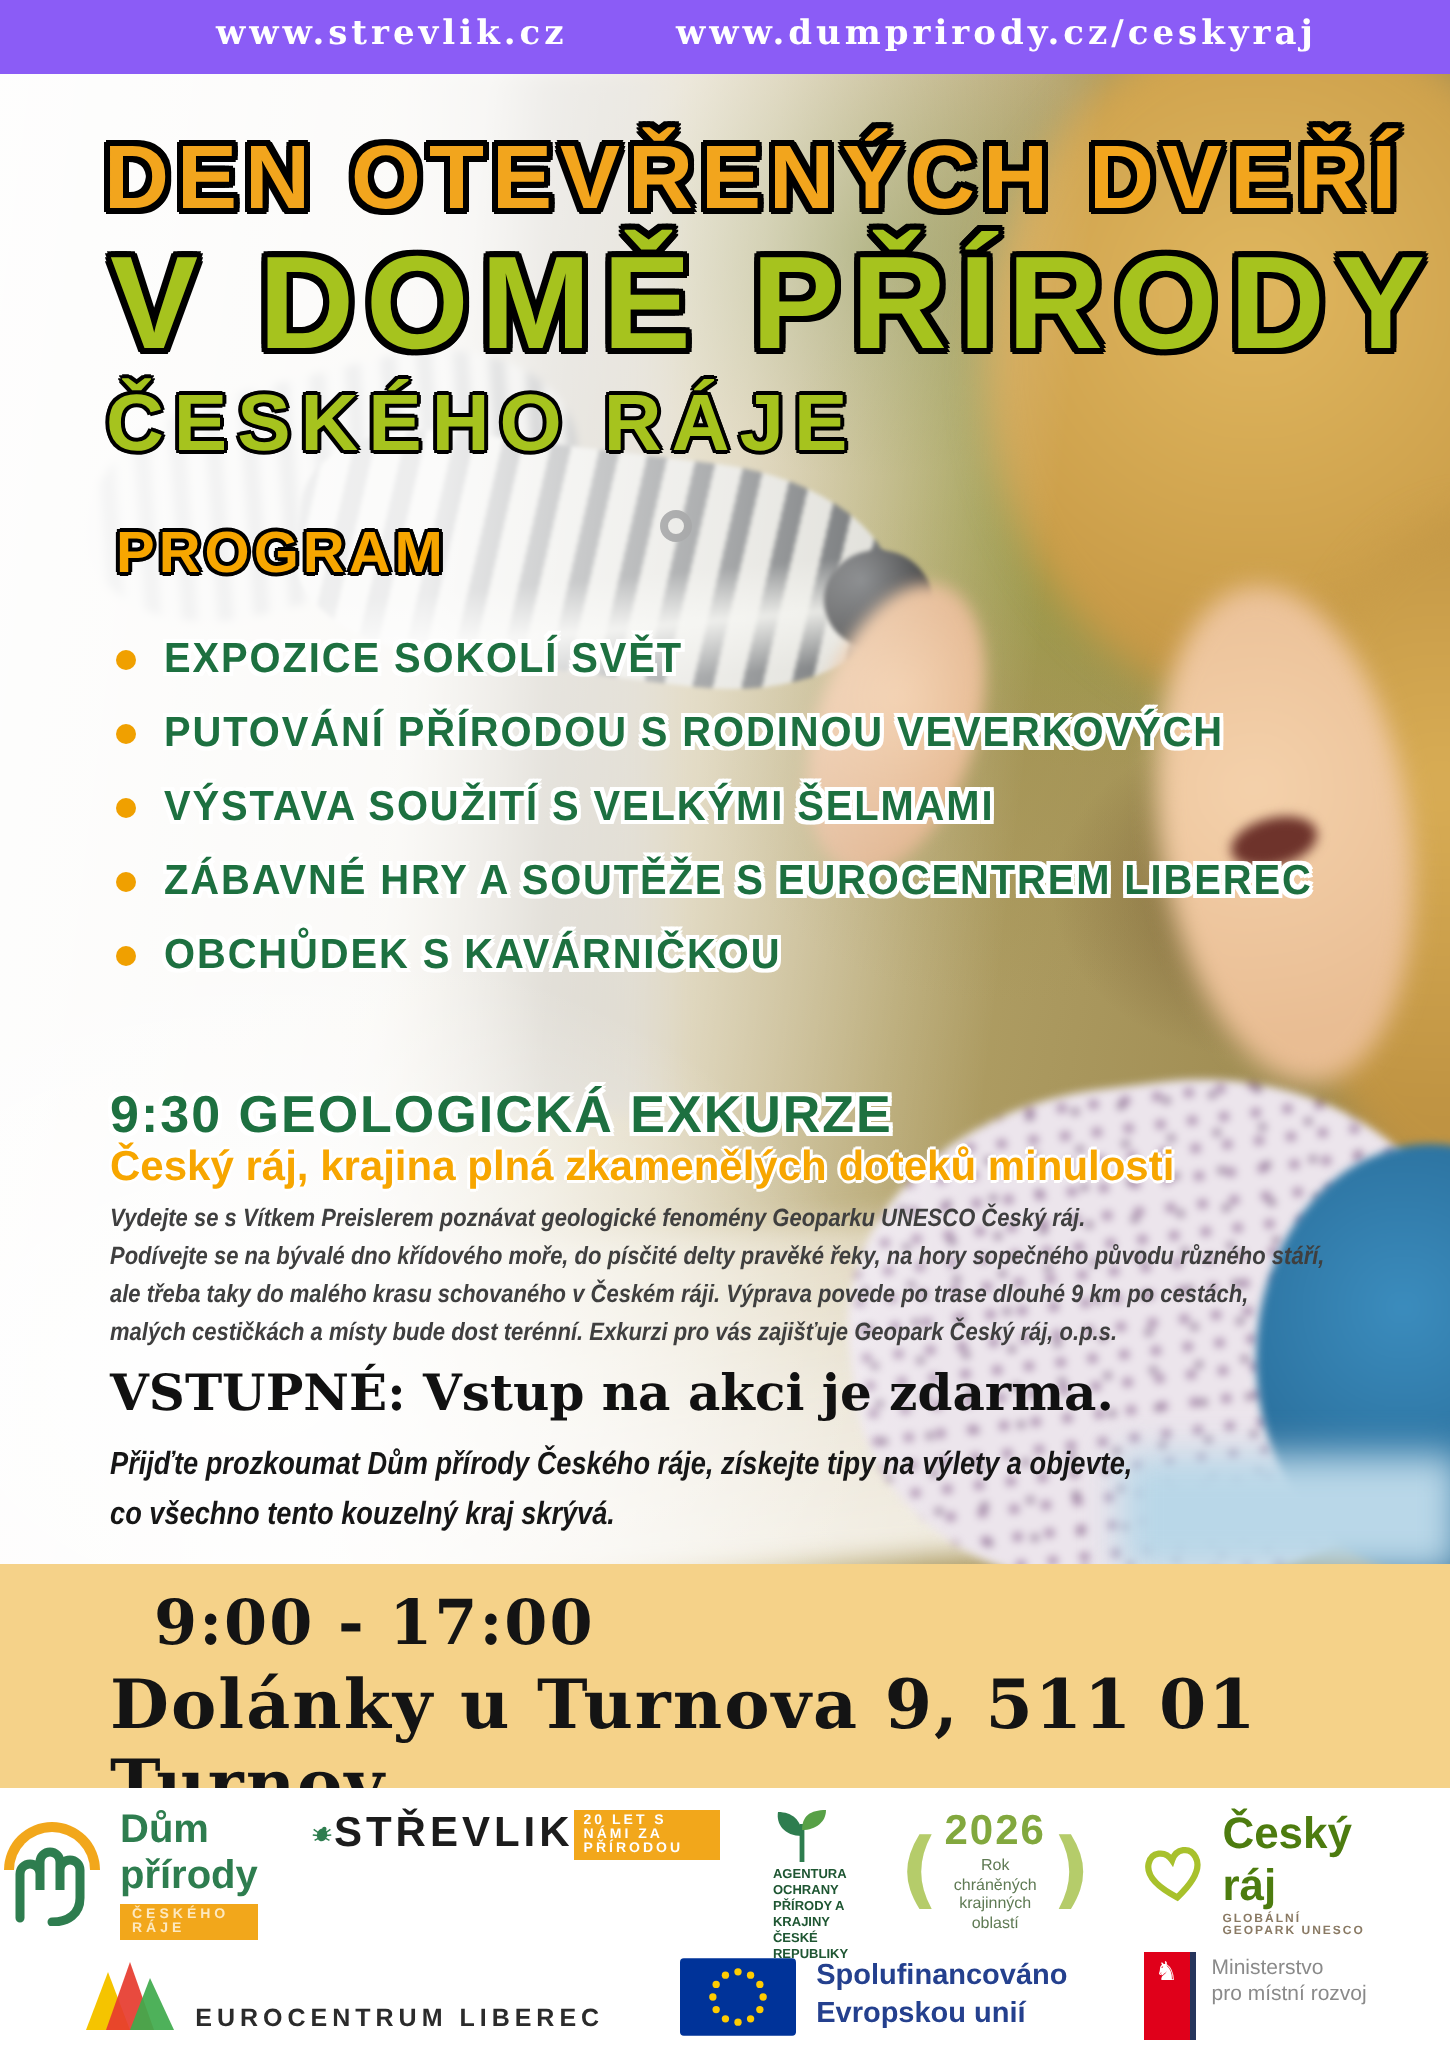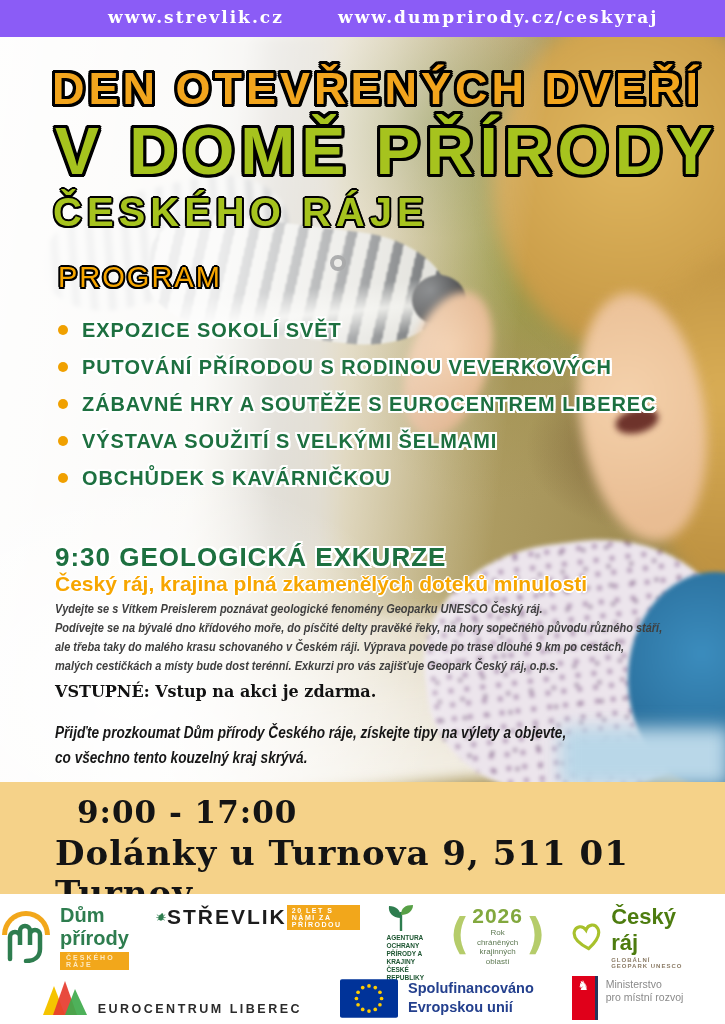--- a/index.html
+++ b/index.html
@@ -75,34 +75,34 @@
     2px 0 0 #000,-2px 0 0 #000,0 2px 0 #000,0 -2px 0 #000,
     1.5px 1.5px 0 #000,-1.5px 1.5px 0 #000,1.5px -1.5px 0 #000,-1.5px -1.5px 0 #000; }
   .ol-white { text-shadow:
     2px 0 0 #fff,-2px 0 0 #fff,0 2px 0 #fff,0 -2px 0 #fff,
     1.5px 1.5px 0 #fff,-1.5px 1.5px 0 #fff,1.5px -1.5px 0 #fff,-1.5px -1.5px 0 #fff,
     2px 2px 0 #fff,-2px 2px 0 #fff,2px -2px 0 #fff,-2px -2px 0 #fff; }
 
   .title1 { left:52px; top:26px;  font-size:45px; font-weight:800; letter-spacing:4px; color:#f2a51d; }
   .title2 { left:55px; top:76px;  font-size:66px; font-weight:800; letter-spacing:6px; color:#a6c31e; }
   .title3 { left:53px; top:153px; font-size:40px; font-weight:800; letter-spacing:5px; color:#a6c31e; }
-  .program-h { left:58px; top:224px; font-size:29px; font-weight:400; letter-spacing:2px; color:#f7a600; }
+  .program-h { left:58px; top:224px; font-size:29px; font-weight:700; letter-spacing:2px; color:#f7a600; }
 
   ul.program { position:absolute; left:58px; top:282px; list-style:none; }
   ul.program li { display:flex; align-items:center; margin-bottom:15px; height:22px; }
   ul.program .dot { width:10px; height:10px; border-radius:50%; background:#f0a000; margin-right:14px; flex:0 0 auto; }
   ul.program .lbl { font-size:21px; font-weight:800; letter-spacing:1px; color:#1d7040; transform:scaleX(.95); transform-origin:left; white-space:nowrap; }
 
   .exk-h   { left:55px; top:505px; font-size:26px; font-weight:800; letter-spacing:1px; color:#1d7040; }
   .exk-sub { left:55px; top:535px; font-size:21px; font-weight:800; color:#f7a600;
              text-shadow:1.5px 0 0 #fff,-1.5px 0 0 #fff,0 1.5px 0 #fff,0 -1.5px 0 #fff,1px 1px 0 #fff,-1px -1px 0 #fff; }
   .para { position:absolute; left:55px; top:563px; width:620px; }
   .para div { font-size:12.5px; font-style:italic; font-weight:600; color:#3f3f3f; line-height:19px;
               transform:scaleX(.88); transform-origin:left; white-space:nowrap; }
-  .admission { left:55px; top:645px; font-family:"DejaVu Serif", serif; font-weight:bold; font-size:16px; color:#111; }
+  .admission { left:55px; top:645px; font-family:"DejaVu Serif", serif; font-weight:bold; font-size:25px; color:#111; }
   .invite { position:absolute; left:55px; top:683px; }
   .invite div { font-size:16px; font-style:italic; font-weight:bold; color:#161616; line-height:25px;
                 transform:scaleX(.85); transform-origin:left; white-space:nowrap; }
 
   
   .band { position:absolute; left:0; top:782px; width:725px; height:112px; background:#f5d289; z-index:20; padding:12px 0 0 55px; }
   .band .line1 { display:flex; align-items:baseline; }
   .band .date { font-family:"DejaVu Serif", serif; font-weight:bold; font-size:43px; color:#141414; letter-spacing:1px; }
   .band .time { font-family:"DejaVu Serif", serif; font-weight:bold; font-size:31px; color:#141414; margin-left:22px; letter-spacing:1px; }
   .band .addr { font-family:"DejaVu Serif", serif; font-weight:bold; font-size:34px; color:#141414; margin-top:3px; letter-spacing:1px; }
@@ -183,25 +183,25 @@
         <li>
             <span class="dot"></span>
             <span class="lbl ol-white">EXPOZICE SOKOLÍ SVĚT</span>
           </li>
         <li>
             <span class="dot"></span>
             <span class="lbl ol-white">PUTOVÁNÍ PŘÍRODOU S RODINOU VEVERKOVÝCH</span>
           </li>
         <li>
             <span class="dot"></span>
+            <span class="lbl ol-white">VÝSTAVA SOUŽITÍ S VELKÝMI ŠELMAMI</span>
+          </li>
+        <li>
+            <span class="dot"></span>
             <span class="lbl ol-white">ZÁBAVNÉ HRY A SOUTĚŽE S EUROCENTREM LIBEREC</span>
-          </li>
-        <li>
-            <span class="dot"></span>
-            <span class="lbl ol-white">VÝSTAVA SOUŽITÍ S VELKÝMI ŠELMAMI</span>
           </li>
         <li>
             <span class="dot"></span>
             <span class="lbl ol-white">OBCHŮDEK S KAVÁRNIČKOU</span>
           </li>
       </ul>
 
       <div class="t exk-h ol-white">9:30 GEOLOGICKÁ EXKURZE</div>
       <div class="t exk-sub">Český ráj, krajina plná zkamenělých doteků minulosti</div>
 

